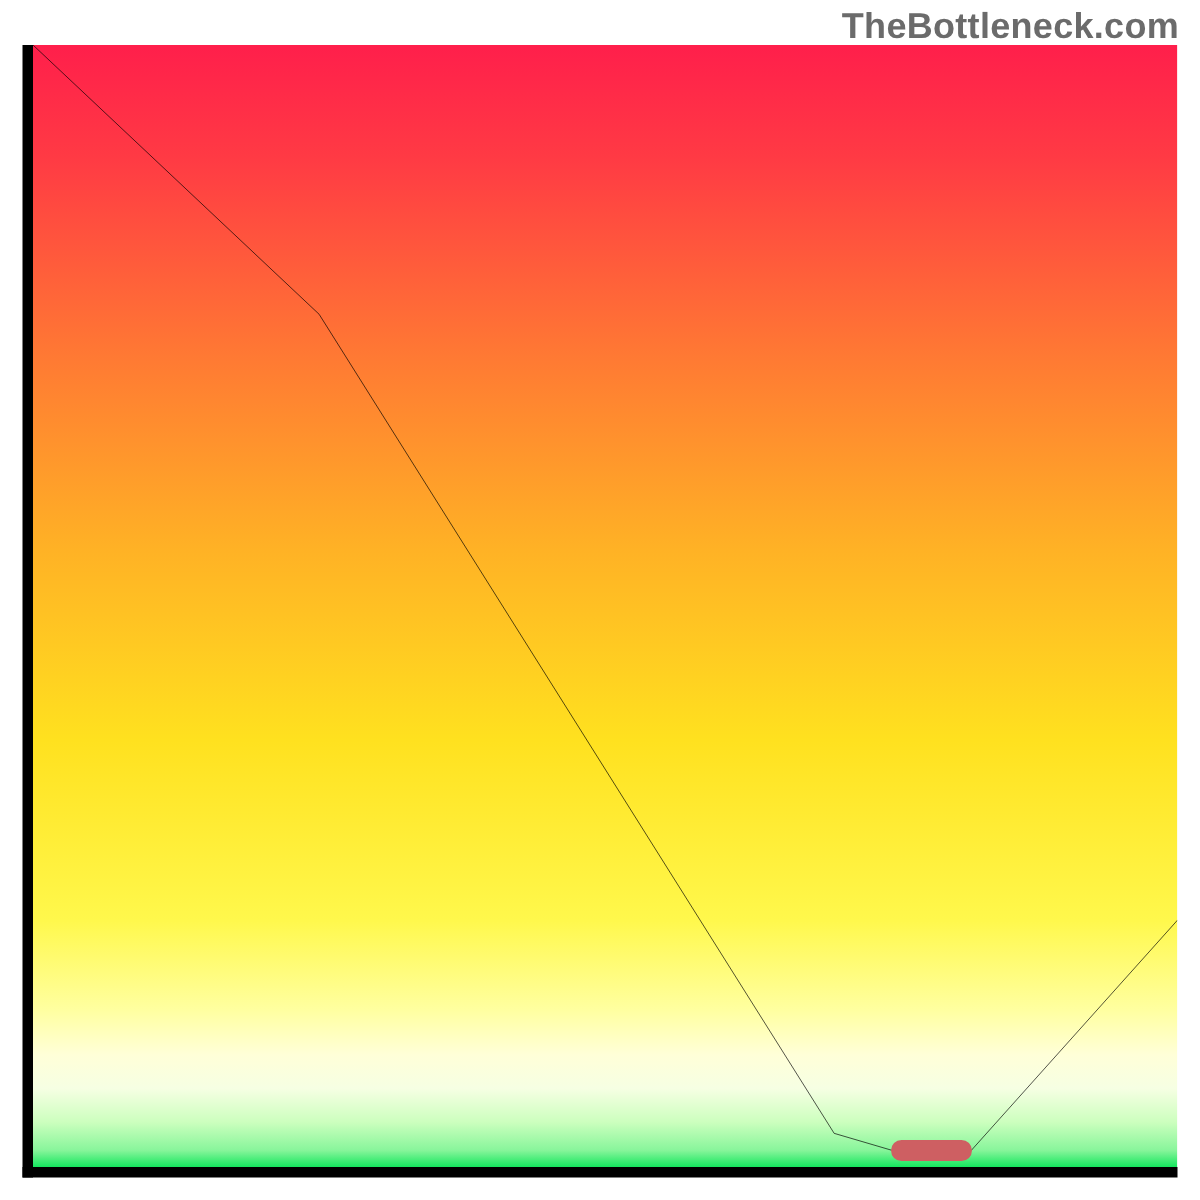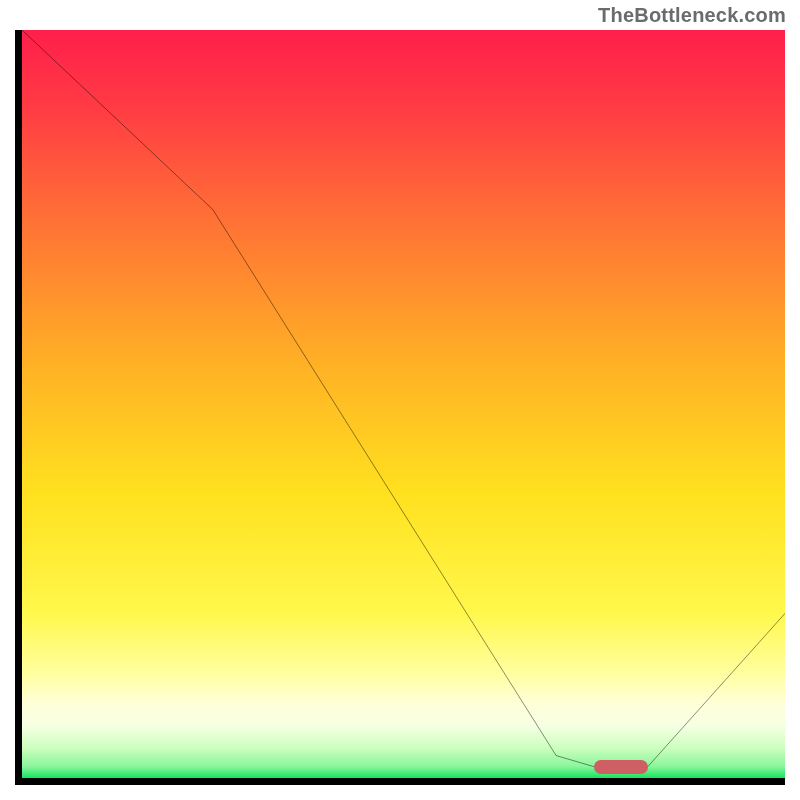--- a/index.html
+++ b/index.html
@@ -13,21 +13,21 @@
   .container {
     position: relative;
     width: 800px;
     height: 800px;
   }
   .watermark {
     position: absolute;
     top: 4px;
     right: 14px;
     color: #6b6b6b;
-    font-size: 20px;
+    font-size: 24px;
     font-weight: 600;
     letter-spacing: 0.2px;
     user-select: none;
   }
   .plot-frame {
     position: absolute;
     left: 15px;
     top: 30px;
     width: 770px;
     height: 755px;

